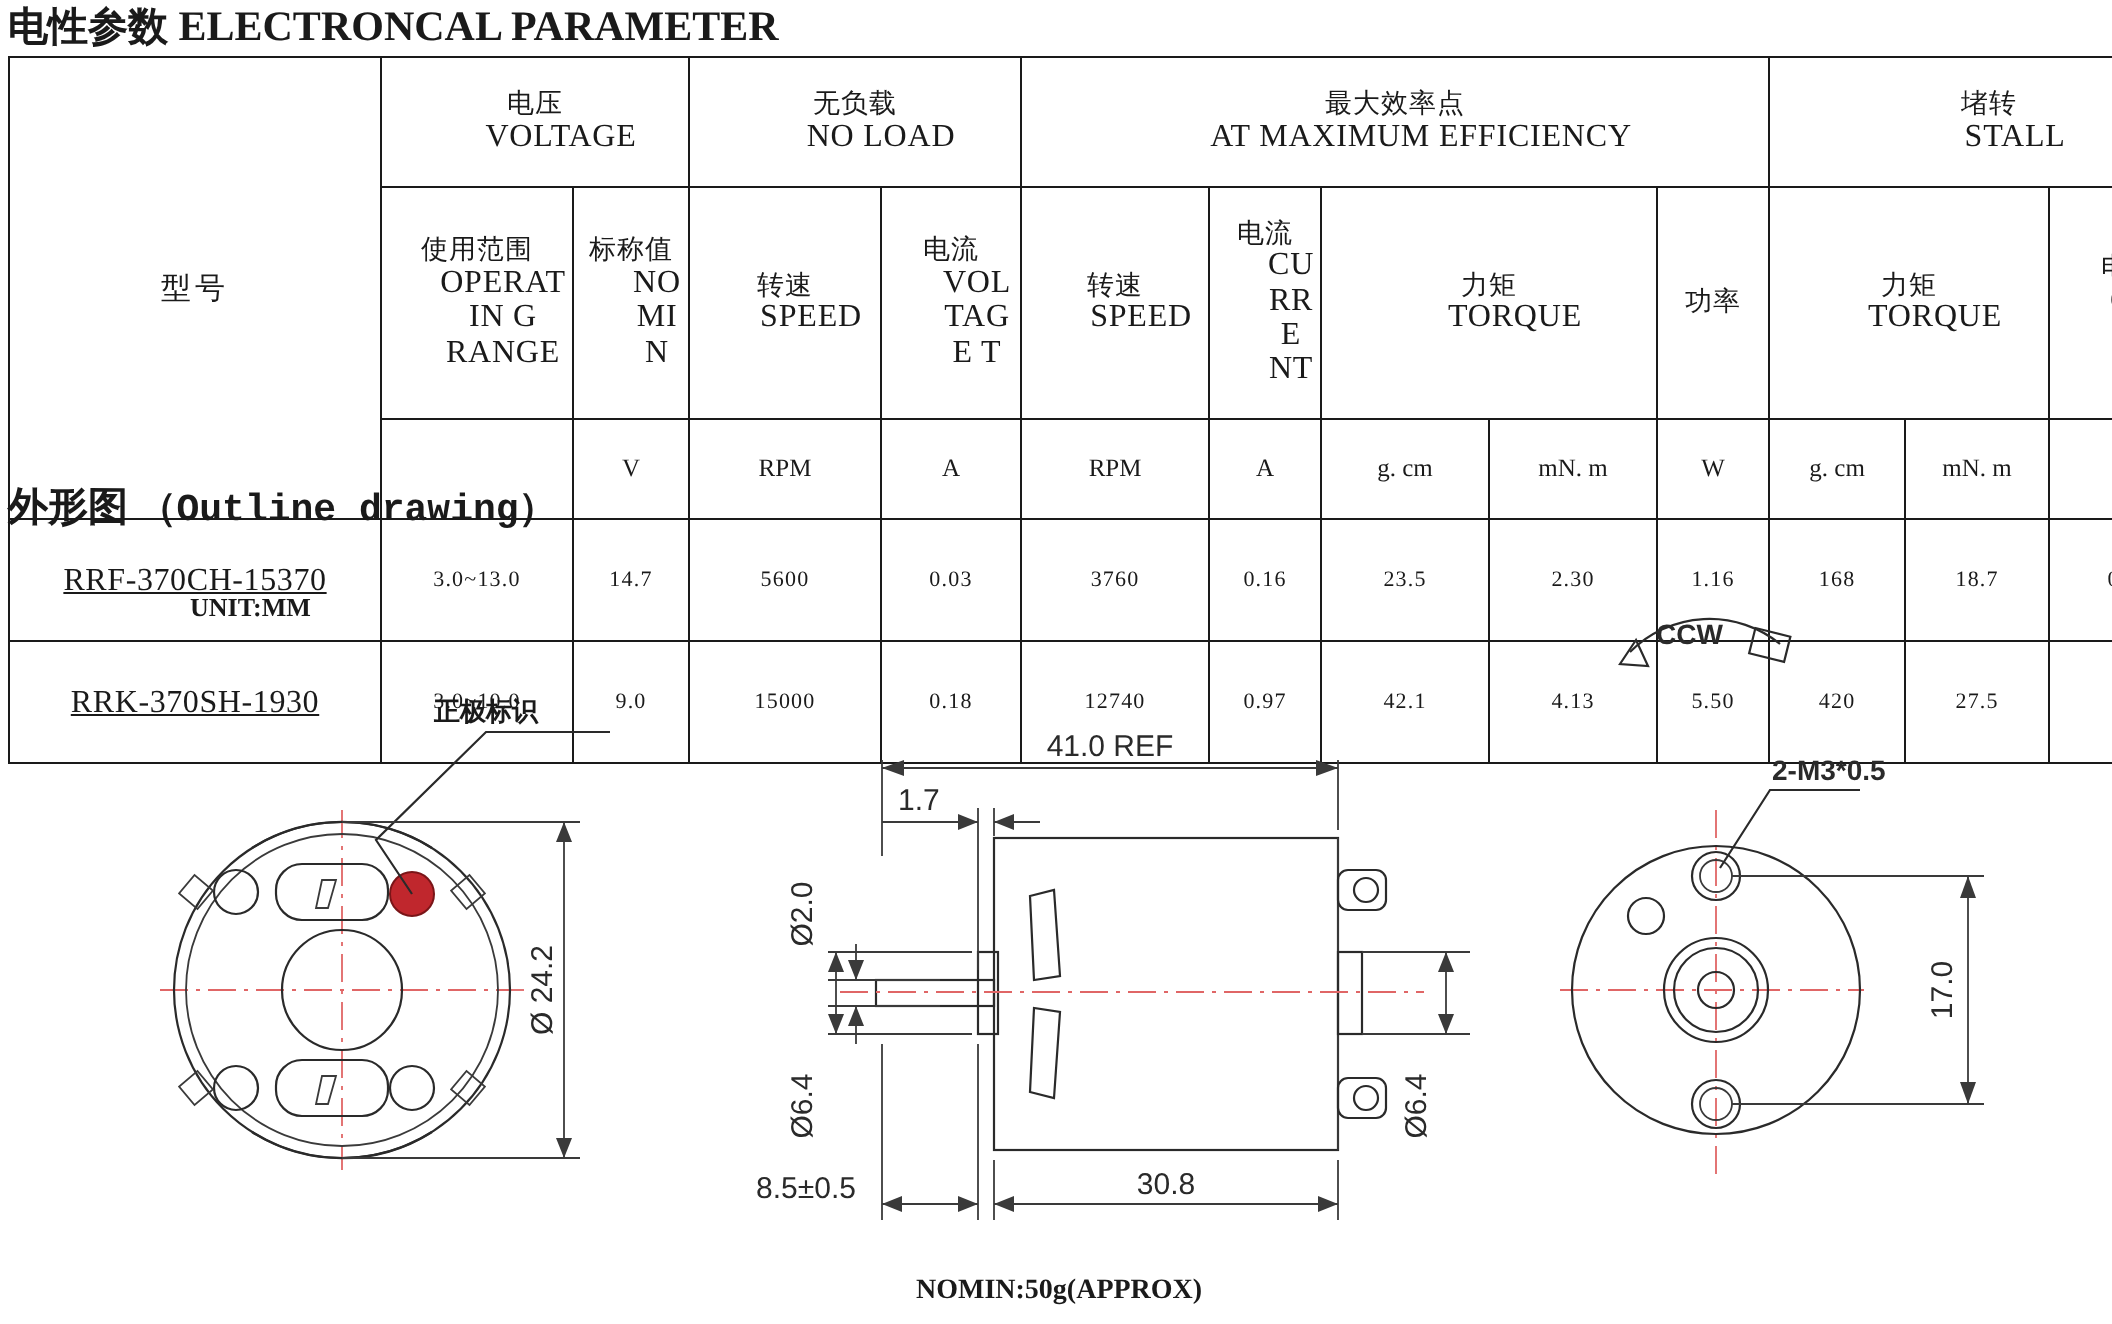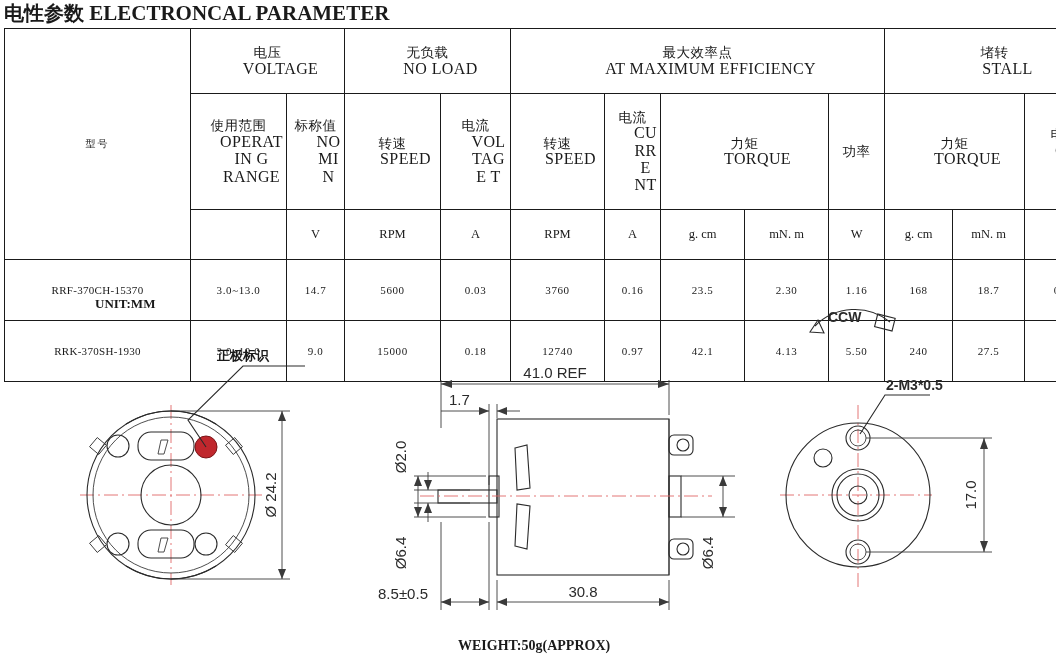--- a/index.html
+++ b/index.html
@@ -67,28 +67,28 @@
     font-size:16px;
     letter-spacing:.4px;
     word-break:break-word;
     margin-left:26px;
   }
   .unit-cell{
     font-family:"Liberation Serif", serif;
     font-size:12.5px;
     height:17px;
   }
-  .model-head .cn{font-size:10px;letter-spacing:2px;}
+  .model-head .cn{font-size:15px;letter-spacing:2px;}
   .data-cell{
     font-family:"Liberation Serif", serif;
     font-size:11px;
     height:28px;
     letter-spacing:.6px;
   }
-  .model-cell{font-size:11px;letter-spacing:.3px;}
+  .model-cell{font-size:16px;letter-spacing:.3px;text-decoration:underline;}
   .grp-en{font-size:13px;letter-spacing:.6px;}
 
   
   #drawings{position:absolute;left:0;top:300px;width:1056px;height:362px;}
   svg{display:block;}
   .ln{stroke:#2a2a2a;stroke-width:1.1;fill:none;}
   .ln-thin{stroke:#3a3a3a;stroke-width:0.9;fill:none;}
   .dim{stroke:#3a3a3a;stroke-width:0.9;fill:none;}
   .ctr{stroke:#e06666;stroke-width:0.9;fill:none;stroke-dasharray:14 4 2 4;}
   .dimtxt{
@@ -232,30 +232,34 @@
       <td class="data-cell model-cell">RRK-370SH-1930</td>
       <td class="data-cell">3.0~10.0</td>
       <td class="data-cell">9.0</td>
       <td class="data-cell">15000</td>
       <td class="data-cell">0.18</td>
       <td class="data-cell">12740</td>
       <td class="data-cell">0.97</td>
       <td class="data-cell">42.1</td>
       <td class="data-cell">4.13</td>
       <td class="data-cell">5.50</td>
-      <td class="data-cell">240</td>
+      <td class="data-cell">420</td>
       <td class="data-cell">27.5</td>
       <td class="data-cell">5.7</td>
     </tr>
   </tbody>
     </table>
 
+  <div class="sec-title" id="outline-title">
+    <span class="cn">外形图</span>
+    <span class="en">（Outline drawing）</span>
+  </div>
 
   <div id="unit-label">UNIT:MM</div>
-  <div id="weight-label">WEIGHT:50g(APPROX)</div>
+  <div id="weight-label">NOMIN:50g(APPROX)</div>
 
   <div id="drawings">
     <svg width="1056" height="362" viewBox="0 0 1056 362">
 
       <g>
 
         <line class="ctr" x1="80" y1="195" x2="262" y2="195"></line>
         <line class="ctr" x1="171" y1="105" x2="171" y2="285"></line>
 
         <circle class="ln" cx="171" cy="195" r="84"></circle>

